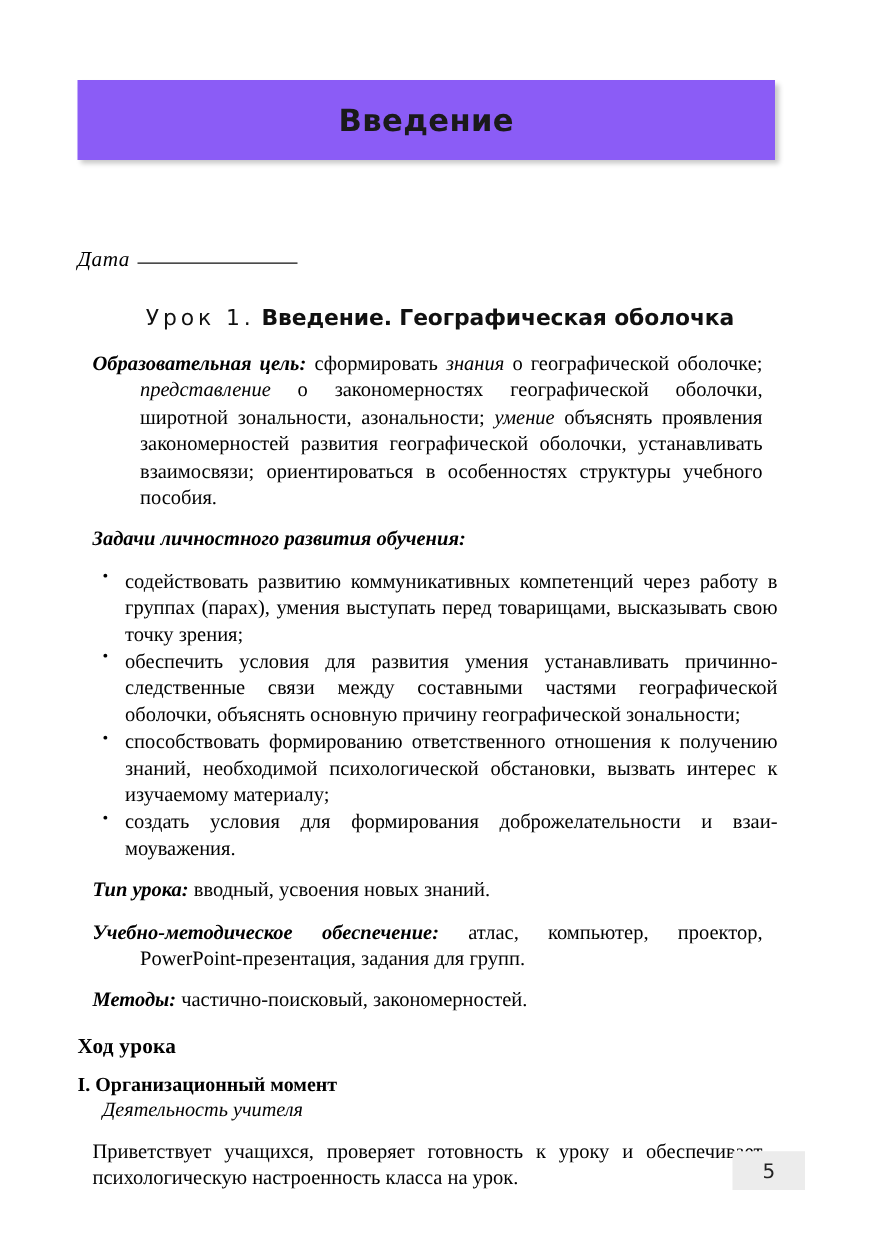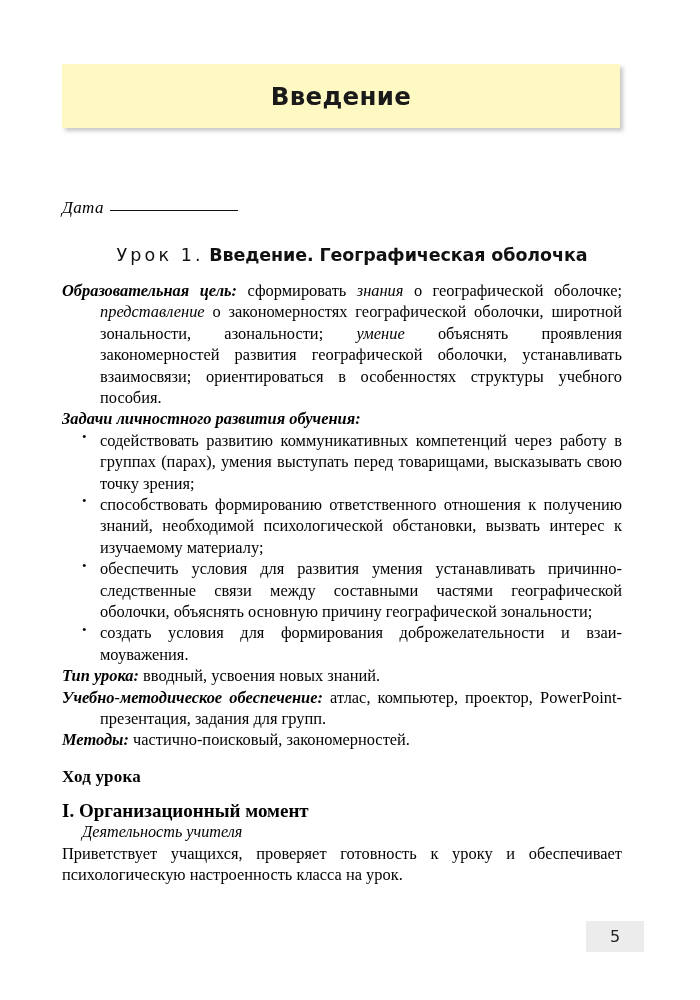--- a/index.html
+++ b/index.html
@@ -23,21 +23,21 @@
     height: 1000px;
   }
 
   
   .section-banner {
     position: absolute;
     left: 62px;
     top: 64px;
     width: 558px;
     height: 64px;
-    background: #fef9c3;
+    background: #8b5cf6;
     box-shadow: 3px 3px 4px rgba(0, 0, 0, 0.22);
     display: flex;
     align-items: center;
     justify-content: center;
   }
   .section-banner-title {
     font-family: "DejaVu Sans", sans-serif;
     font-weight: bold;
     font-size: 24.5px;
     letter-spacing: 0.3px;
@@ -89,21 +89,21 @@
     font-weight: normal;
     letter-spacing: 3.1px;
   }
   .lesson-name {
     font-weight: bold;
     letter-spacing: -0.1px;
   }
 
   
   p.para {
-    margin: 0;
+    margin: 12px;
     font-size: 16.4px;
     line-height: 1.305;
     text-align: justify;
     text-indent: 0;
     hyphens: manual;
   }
   .para.hang {
     padding-left: 38px;
     text-indent: -38px;
   }
@@ -143,21 +143,21 @@
   
   .heading-center {
     text-align: left;
     font-weight: bold;
     font-size: 17px;
     margin: 16px 0 13px 0;
     letter-spacing: 0.2px;
   }
   .heading-bold {
     font-weight: bold;
-    font-size: 19px;
+    font-size: 16px;
     margin: 0 0 1px 0;
   }
   .heading-italic {
     font-style: italic;
     font-size: 16.2px;
     margin: 0 0 1px 0;
     padding-left: 20px;
   }
   .para-indent {
     text-indent: 24px;
@@ -205,22 +205,22 @@
     <p class="para hang">
       <b class="lead">Образовательная цель:</b><span> сформировать </span><i class="em">знания</i><span> о географической обо­лочке; </span><i class="em">представление</i><span> о закономерностях географической обо­лочки, широтной зональности, азональности; </span><i class="em">умение</i><span> объяснять проявления закономерностей развития географической оболоч­ки, устанавливать взаимосвязи; ориентироваться в особенностях структуры учебного пособия.</span>
     </p>
 
     <p class="para heading-bold">
       <b class="lead">Задачи личностного развития обучения:</b>
     </p>
 
     <ul class="bullets">
       <li>содействовать развитию коммуникативных компетенций через ра­боту в группах (парах), умения выступать перед товарищами, вы­сказывать свою точку зрения;</li>
+      <li>обеспечить условия для развития умения устанавливать причин­но-следственные связи между составными частями географиче­ской оболочки, объяснять основную причину географической зо­нальности;</li>
       <li>способствовать формированию ответственного отношения к полу­чению знаний, необходимой психологической обстановки, вызвать интерес к изучаемому материалу;</li>
-      <li>обеспечить условия для развития умения устанавливать причин­но-следственные связи между составными частями географиче­ской оболочки, объяснять основную причину географической зо­нальности;</li>
       <li>создать условия для формирования доброжелательности и взаи­моуважения.</li>
     </ul>
 
     <p class="para">
       <b class="lead">Тип урока:</b><span> вводный, усвоения новых знаний.</span>
     </p>
 
     <p class="para hang-pp">
       <b class="lead">Учебно-методическое обеспечение:</b><span> атлас, компьютер, проектор, PowerPoint-презентация, задания для групп.</span>
     </p>

